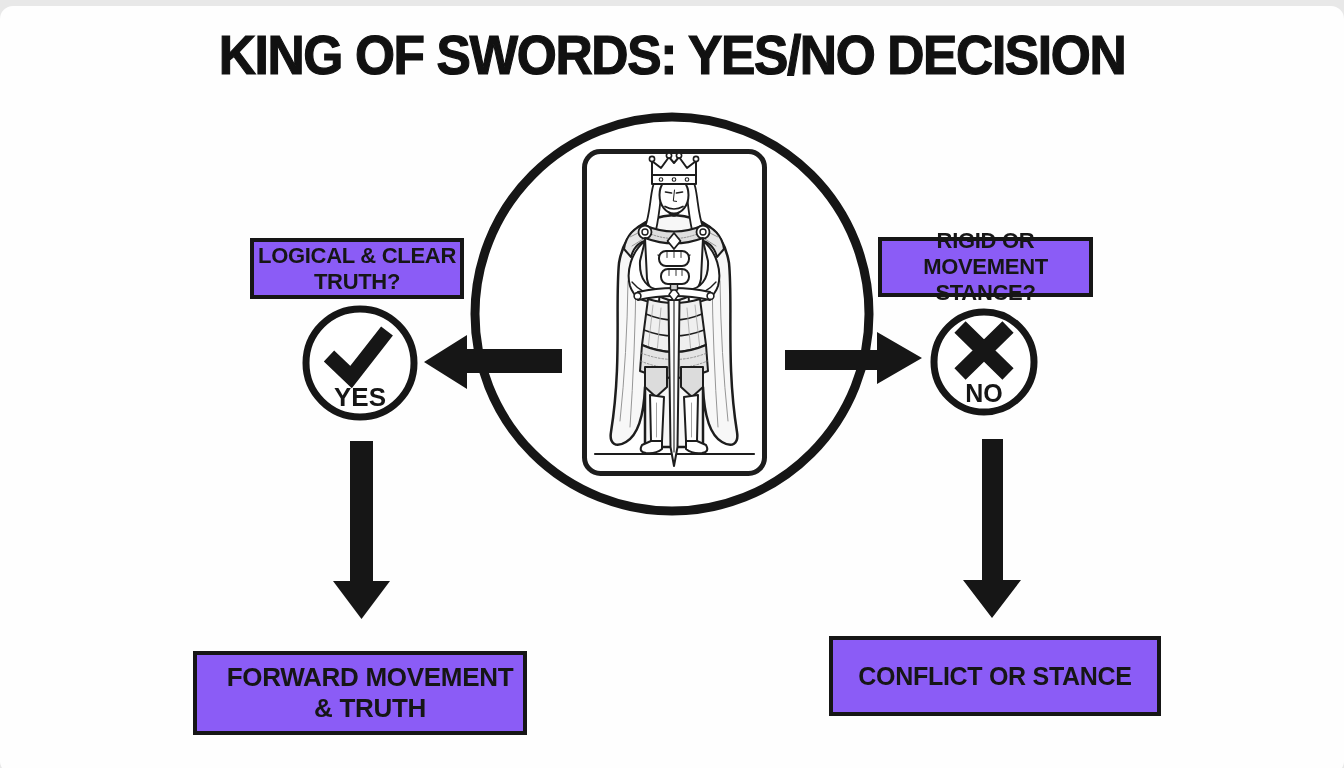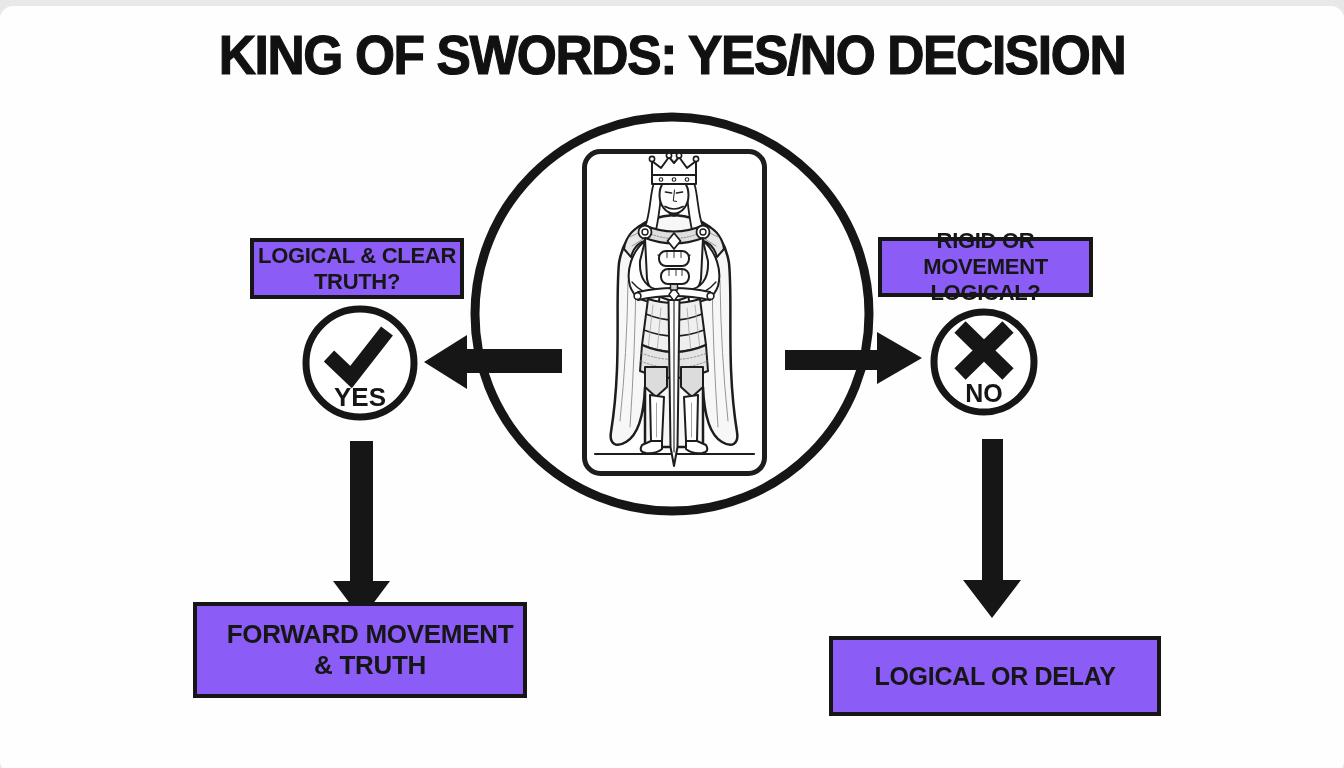--- a/index.html
+++ b/index.html
@@ -15,21 +15,21 @@
     -webkit-text-stroke:1.2px #111;color:#111;white-space:nowrap;
   }
   .qbox{
     position:absolute;box-sizing:border-box;border:4px solid #161616;
     background:#8b5cf6;display:flex;flex-direction:column;align-items:center;
     justify-content:center;text-align:center;font-weight:700;
   }
   .qbox .ln{display:block;}
   .q-left{left:250px;top:232px;width:214px;height:61px;font-size:22px;line-height:26px;letter-spacing:-0.3px;}
   .q-right{left:878px;top:231px;width:215px;height:60px;font-size:22px;line-height:26px;letter-spacing:-0.3px;}
-  .o-left{left:193px;top:596px;width:334px;height:96px;font-size:26px;line-height:31px;letter-spacing:-0.3px;padding-left:20px;}
+  .o-left{left:193px;top:645px;width:334px;height:84px;font-size:26px;line-height:31px;letter-spacing:-0.3px;padding-left:20px;}
   .o-right{left:829px;top:630px;width:332px;height:80px;font-size:25px;line-height:30px;letter-spacing:-0.3px;}
   svg.canvas{position:absolute;left:0;top:0;}
   svg text{font-family:"Liberation Sans", sans-serif;font-weight:700;fill:#161616;text-anchor:middle;}
 </style>
 </head>
 <body>
 
 <div class="stage">
 
   <div class="title">KING OF SWORDS: YES/NO DECISION</div>
@@ -137,24 +137,24 @@
       <text x="984" y="396" font-size="25">NO</text>
     </g>
   </svg>
 
   <div class="qbox q-left">
     <span class="ln">LOGICAL &amp; CLEAR</span>
     <span class="ln">TRUTH?</span>
   </div>
   <div class="qbox q-right">
     <span class="ln">RIGID OR MOVEMENT</span>
-    <span class="ln">LOGICAL?</span>
+    <span class="ln">STANCE?</span>
   </div>
 
   <div class="qbox o-left">
     <span class="ln">FORWARD MOVEMENT</span>
     <span class="ln">&amp; TRUTH</span>
   </div>
   <div class="qbox o-right">
-    <span class="ln">LOGICAL OR DELAY</span>
+    <span class="ln">CONFLICT OR STANCE</span>
   </div>
 
 </div>
 
 </body></html>

